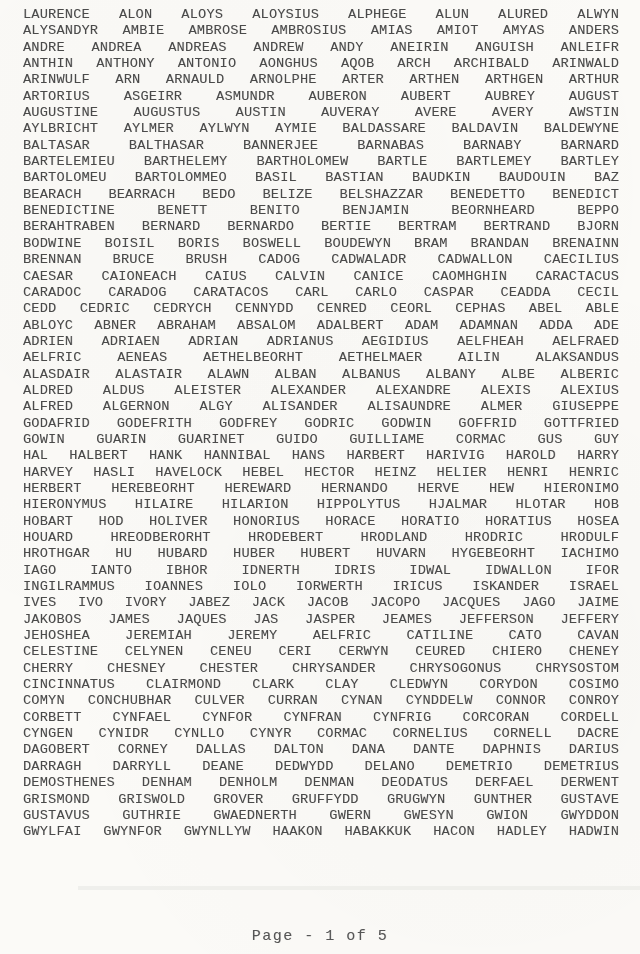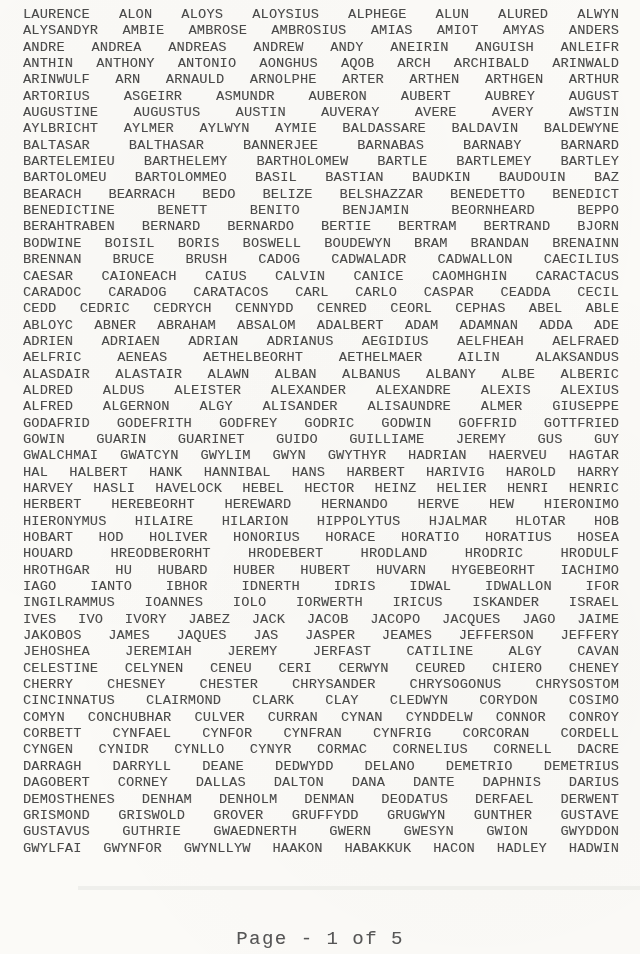--- a/index.html
+++ b/index.html
@@ -45,21 +45,21 @@
     background: #ededea;
     opacity: 0.9;
     pointer-events: none;
   }
   .footer {
     position: absolute;
     top: 928px;
     left: 0;
     width: 100%;
     text-align: center;
-    font-size: 19px;
+    font-size: 15px;
     letter-spacing: 1.5px;
     color: #565656;
     text-shadow: 0.4px 0.4px 0 rgba(100,100,100,0.25);
   }
 </style>
 </head>
 <body>
 
 <div class="page">
   <div class="name-list">
@@ -82,42 +82,41 @@
       <div class="line">CAESAR CAIONEACH CAIUS CALVIN CANICE CAOMHGHIN CARACTACUS</div>
       <div class="line">CARADOC CARADOG CARATACOS CARL CARLO CASPAR CEADDA CECIL</div>
       <div class="line">CEDD CEDRIC CEDRYCH CENNYDD CENRED CEORL CEPHAS ABEL ABLE</div>
       <div class="line">ABLOYC ABNER ABRAHAM ABSALOM ADALBERT ADAM ADAMNAN ADDA ADE</div>
       <div class="line">ADRIEN ADRIAEN ADRIAN ADRIANUS AEGIDIUS AELFHEAH AELFRAED</div>
       <div class="line">AELFRIC AENEAS AETHELBEORHT AETHELMAER AILIN ALAKSANDUS</div>
       <div class="line">ALASDAIR ALASTAIR ALAWN ALBAN ALBANUS ALBANY ALBE ALBERIC</div>
       <div class="line">ALDRED ALDUS ALEISTER ALEXANDER ALEXANDRE ALEXIS ALEXIUS</div>
       <div class="line">ALFRED ALGERNON ALGY ALISANDER ALISAUNDRE ALMER GIUSEPPE</div>
       <div class="line">GODAFRID GODEFRITH GODFREY GODRIC GODWIN GOFFRID GOTTFRIED</div>
-      <div class="line">GOWIN GUARIN GUARINET GUIDO GUILLIAME JEREMY GUS GUY</div>
-      <div class="line">GWALCHMAI GWATCYN GWYLIM GWYN GWYTHYR HADRIAN HAERVEU HAGTAR</div>
+      <div class="line">GOWIN GUARIN GUARINET GUIDO GUILLIAME CORMAC GUS GUY</div>
       <div class="line">HAL HALBERT HANK HANNIBAL HANS HARBERT HARIVIG HAROLD HARRY</div>
       <div class="line">HARVEY HASLI HAVELOCK HEBEL HECTOR HEINZ HELIER HENRI HENRIC</div>
       <div class="line">HERBERT HEREBEORHT HEREWARD HERNANDO HERVE HEW HIERONIMO</div>
       <div class="line">HIERONYMUS HILAIRE HILARION HIPPOLYTUS HJALMAR HLOTAR HOB</div>
       <div class="line">HOBART HOD HOLIVER HONORIUS HORACE HORATIO HORATIUS HOSEA</div>
       <div class="line">HOUARD HREODBERORHT HRODEBERT HRODLAND HRODRIC HRODULF</div>
       <div class="line">HROTHGAR HU HUBARD HUBER HUBERT HUVARN HYGEBEORHT IACHIMO</div>
       <div class="line">IAGO IANTO IBHOR IDNERTH IDRIS IDWAL IDWALLON IFOR</div>
       <div class="line">INGILRAMMUS IOANNES IOLO IORWERTH IRICUS ISKANDER ISRAEL</div>
       <div class="line">IVES IVO IVORY JABEZ JACK JACOB JACOPO JACQUES JAGO JAIME</div>
       <div class="line">JAKOBOS JAMES JAQUES JAS JASPER JEAMES JEFFERSON JEFFERY</div>
-      <div class="line">JEHOSHEA JEREMIAH JEREMY JERFAST CATILINE ALGY CAVAN</div>
+      <div class="line">JEHOSHEA JEREMIAH JEREMY AELFRIC CATILINE CATO CAVAN</div>
       <div class="line">CELESTINE CELYNEN CENEU CERI CERWYN CEURED CHIERO CHENEY</div>
       <div class="line">CHERRY CHESNEY CHESTER CHRYSANDER CHRYSOGONUS CHRYSOSTOM</div>
       <div class="line">CINCINNATUS CLAIRMOND CLARK CLAY CLEDWYN CORYDON COSIMO</div>
       <div class="line">COMYN CONCHUBHAR CULVER CURRAN CYNAN CYNDDELW CONNOR CONROY</div>
       <div class="line">CORBETT CYNFAEL CYNFOR CYNFRAN CYNFRIG CORCORAN CORDELL</div>
       <div class="line">CYNGEN CYNIDR CYNLLO CYNYR CORMAC CORNELIUS CORNELL DACRE</div>
+      <div class="line">DAGOBERT CORNEY DALLAS DALTON DANA DANTE DAPHNIS DARIUS</div>
       <div class="line">DARRAGH DARRYLL DEANE DEDWYDD DELANO DEMETRIO DEMETRIUS</div>
-      <div class="line">DAGOBERT CORNEY DALLAS DALTON DANA DANTE DAPHNIS DARIUS</div>
       <div class="line">DEMOSTHENES DENHAM DENHOLM DENMAN DEODATUS DERFAEL DERWENT</div>
       <div class="line">GRISMOND GRISWOLD GROVER GRUFFYDD GRUGWYN GUNTHER GUSTAVE</div>
       <div class="line">GUSTAVUS GUTHRIE GWAEDNERTH GWERN GWESYN GWION GWYDDON</div>
       <div class="line">GWYLFAI GWYNFOR GWYNLLYW HAAKON HABAKKUK HACON HADLEY HADWIN</div>
     </div>
   <div class="scan-artifact"></div>
   <div class="footer">Page - 1 of 5</div>
 </div>
 
 </body></html>

